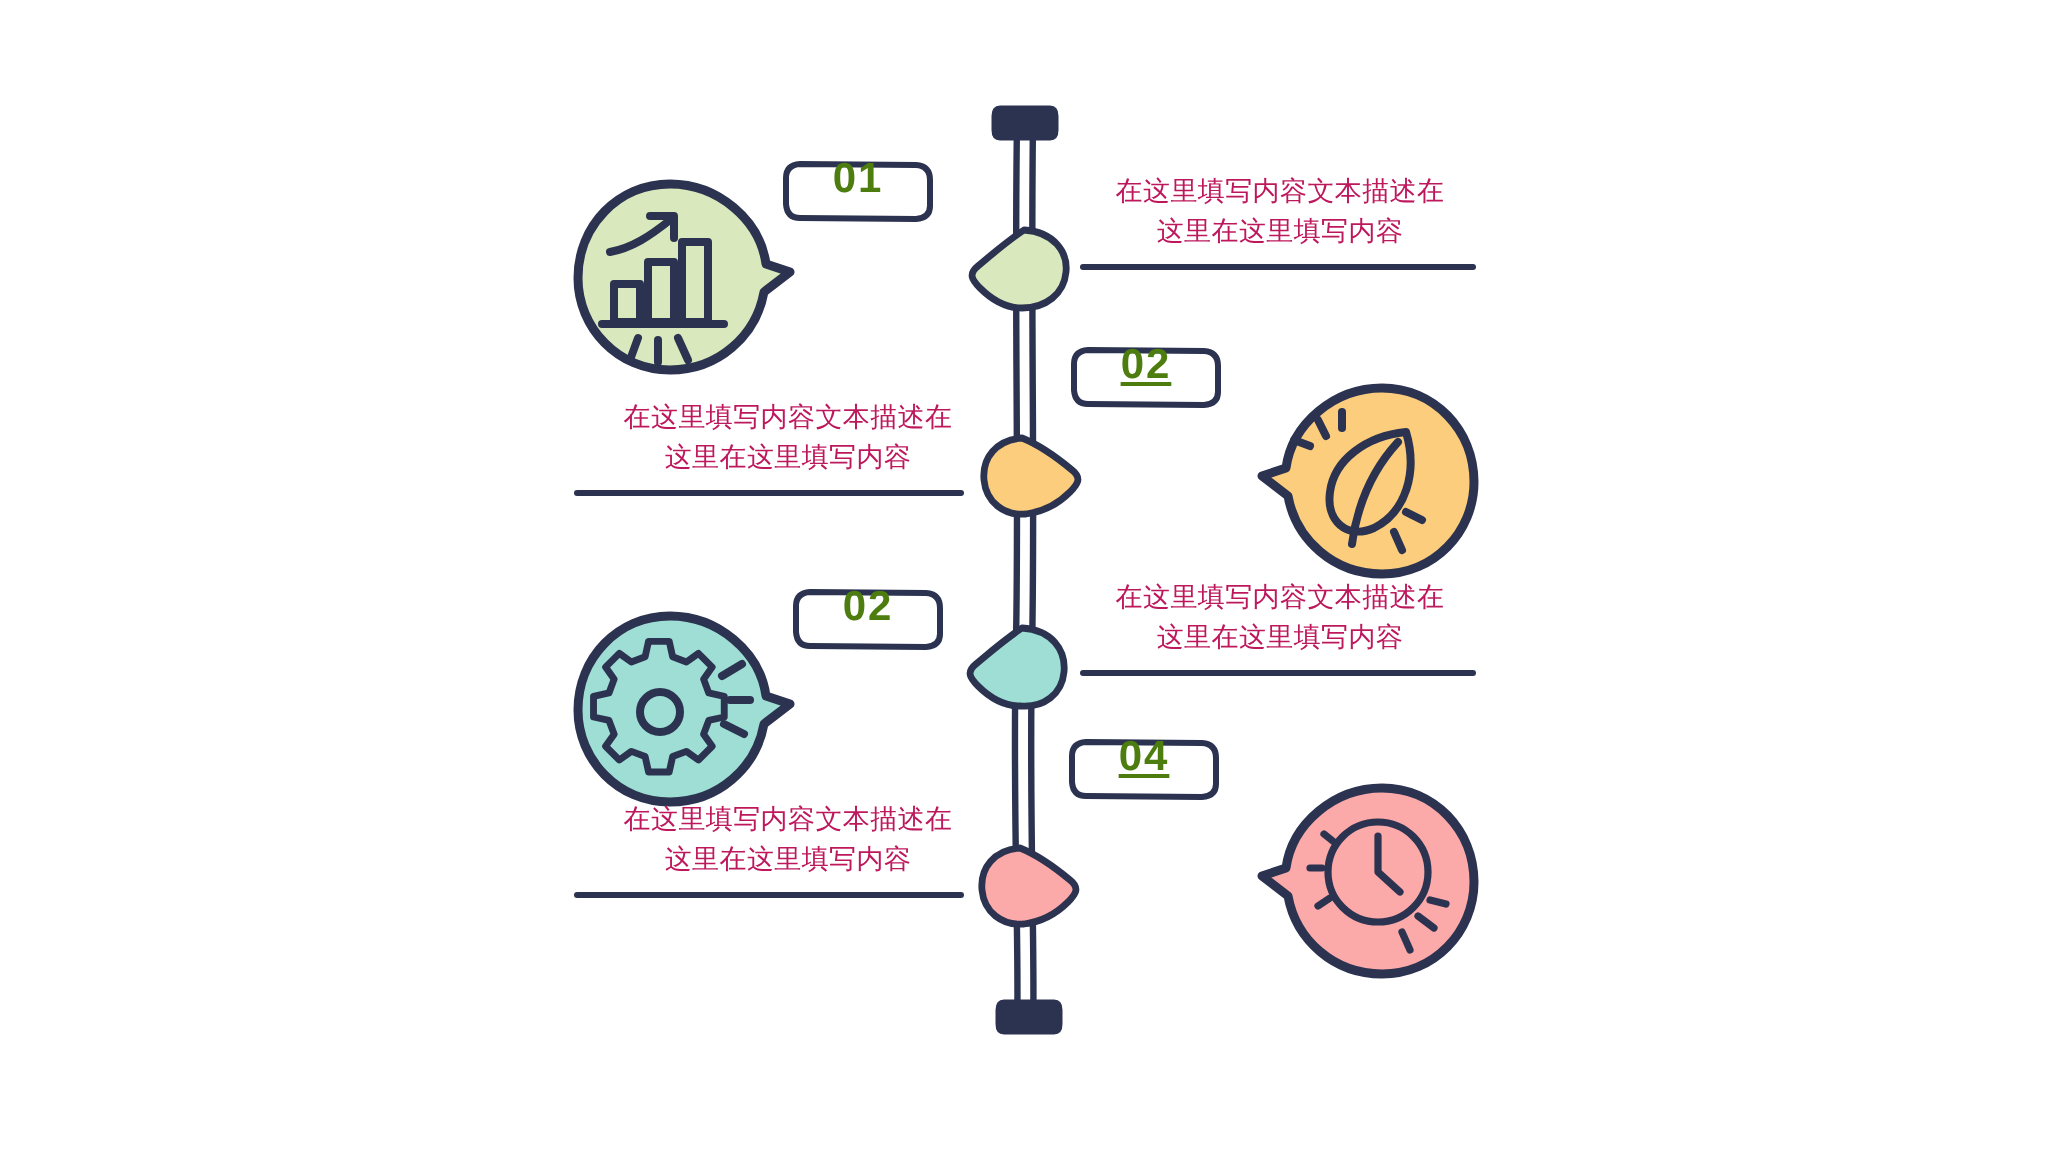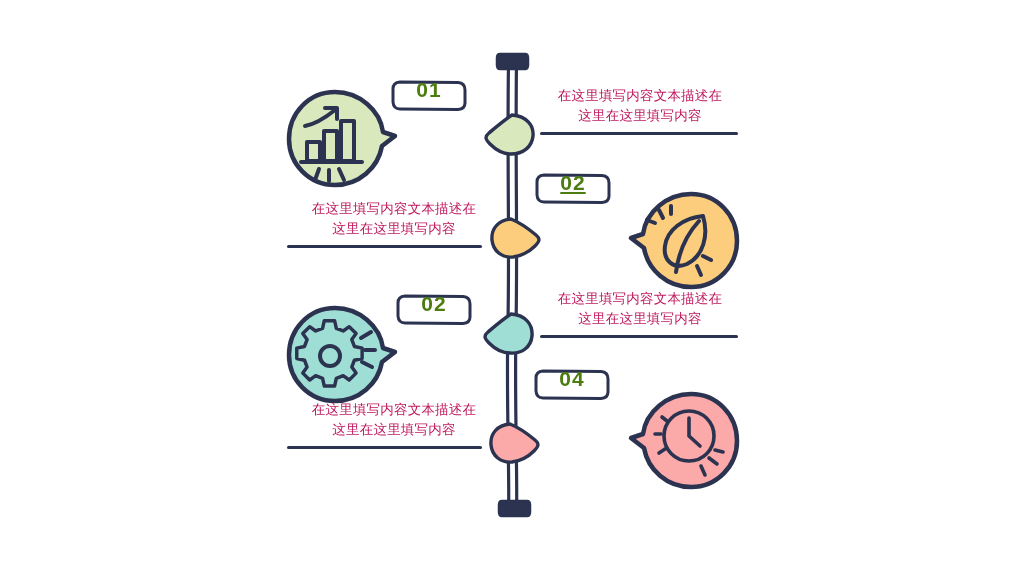--- a/index.html
+++ b/index.html
@@ -204,21 +204,21 @@
   </div>
 
   <div class="badge" style="left:395px; top:293px;">
     <svg width="78" height="34" viewBox="0 0 78 34" xmlns="http://www.w3.org/2000/svg">
       <path d="M10 3 L68 3.5 Q75 4, 75 11 L75 24 Q75 30, 68 30.5 L10 30
                Q3.5 30, 3 23 L3 10 Q3 3.5, 10 3 Z" fill="#ffffff" stroke="#2b3350" stroke-width="3"></path>
     </svg>
     <span class="num">02</span>
   </div>
 
-  <div class="badge" style="left:533px; top:368px;">
+  <div class="badge" style="left:533px; top:368px;text-decoration:underline;">
     <svg width="78" height="34" viewBox="0 0 78 34" xmlns="http://www.w3.org/2000/svg">
       <path d="M10 3 L68 3.5 Q75 4, 75 11 L75 24 Q75 30, 68 30.5 L10 30
                Q3.5 30, 3 23 L3 10 Q3 3.5, 10 3 Z" fill="#ffffff" stroke="#2b3350" stroke-width="3"></path>
     </svg>
     <span class="num">04</span>
   </div>
 
   <div class="textblock tb-left" style="left:288px; top:199px;">
     <span class="line">在这里填写内容文本描述在</span>
     <span class="line">这里在这里填写内容</span>

